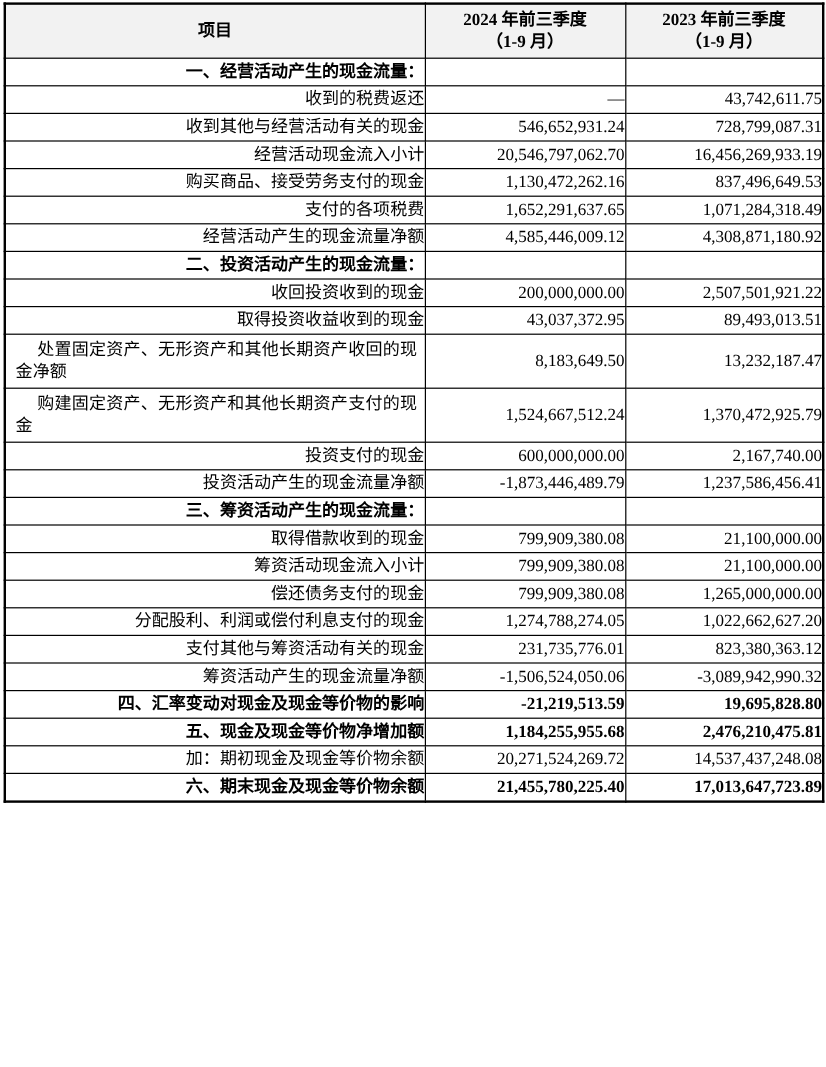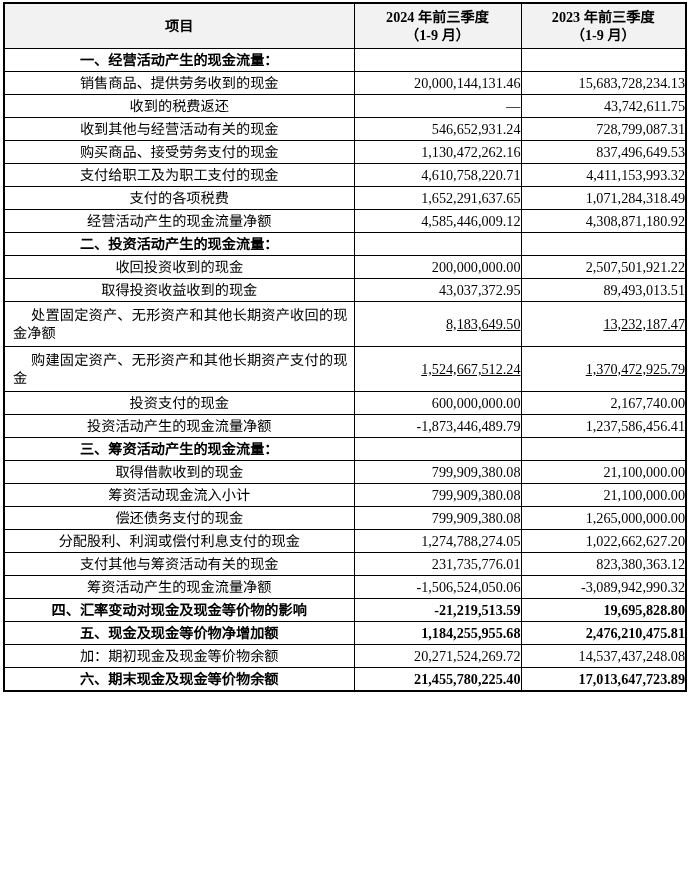--- a/index.html
+++ b/index.html
@@ -45,21 +45,21 @@
     font-weight: bold;
     text-align: center;
     height: 44px;
     padding: 3px 4px;
     font-size: 14.2px;
   }
   .hdr-line { display: block; white-space: nowrap; }
 
   
   td.item {
-    text-align: center;
+    text-align: right;
     padding: 2px 4px 2px 6px;
     height: 22px;
   }
   td.num {
     text-align: right;
     padding: 2px 7px 2px 4px;
     height: 22px;
     white-space: nowrap;
     font-variant-numeric: tabular-nums;
   }
@@ -74,21 +74,21 @@
 
   
   td.item.wrap {
     height: 44px;
     padding-left: 8px;
     text-indent: 18px;
     text-align: justify;
     text-align-last: left;
     padding-right: 6px;
   }
-  tr.wraprow td.num { height: 44px; text-decoration: underline; }
+  tr.wraprow td.num { height: 44px; }
 
   
   tr.section td.item { font-weight: bold; }
 </style>
 </head>
 <body>
 
 <div class="sheet">
   <table class="cashflow">
     <colgroup>
@@ -111,43 +111,38 @@
         </th>
       </tr>
     </thead>
     <tbody id="table-body">
         <tr class="section">
           <td class="item lvl0 bold">一、经营活动产生的现金流量：</td>
           <td class="num bold"></td>
           <td class="num bold"></td>
         </tr>
         <tr>
-          <td class="item lvl1">销售商品、提供劳务收到的现金</td>
-          <td class="num">20,000,144,131.46</td>
-          <td class="num">15,683,728,234.13</td>
-        </tr>
-        <tr>
           <td class="item lvl1">收到的税费返还</td>
           <td class="num">—</td>
           <td class="num">43,742,611.75</td>
         </tr>
         <tr>
           <td class="item lvl1">收到其他与经营活动有关的现金</td>
           <td class="num">546,652,931.24</td>
           <td class="num">728,799,087.31</td>
         </tr>
         <tr>
+          <td class="item lvl2">经营活动现金流入小计</td>
+          <td class="num">20,546,797,062.70</td>
+          <td class="num">16,456,269,933.19</td>
+        </tr>
+        <tr>
           <td class="item lvl1">购买商品、接受劳务支付的现金</td>
           <td class="num">1,130,472,262.16</td>
           <td class="num">837,496,649.53</td>
-        </tr>
-        <tr>
-          <td class="item lvl1">支付给职工及为职工支付的现金</td>
-          <td class="num">4,610,758,220.71</td>
-          <td class="num">4,411,153,993.32</td>
         </tr>
         <tr>
           <td class="item lvl1">支付的各项税费</td>
           <td class="num">1,652,291,637.65</td>
           <td class="num">1,071,284,318.49</td>
         </tr>
         <tr>
           <td class="item lvl3">经营活动产生的现金流量净额</td>
           <td class="num">4,585,446,009.12</td>
           <td class="num">4,308,871,180.92</td>

